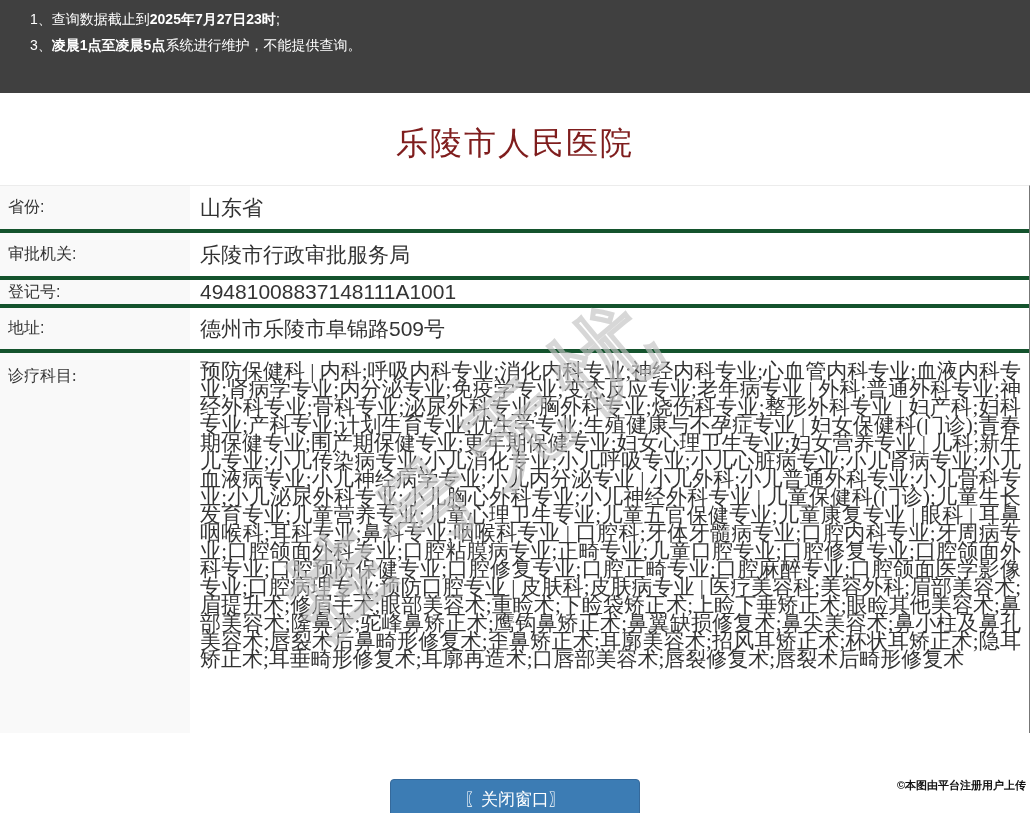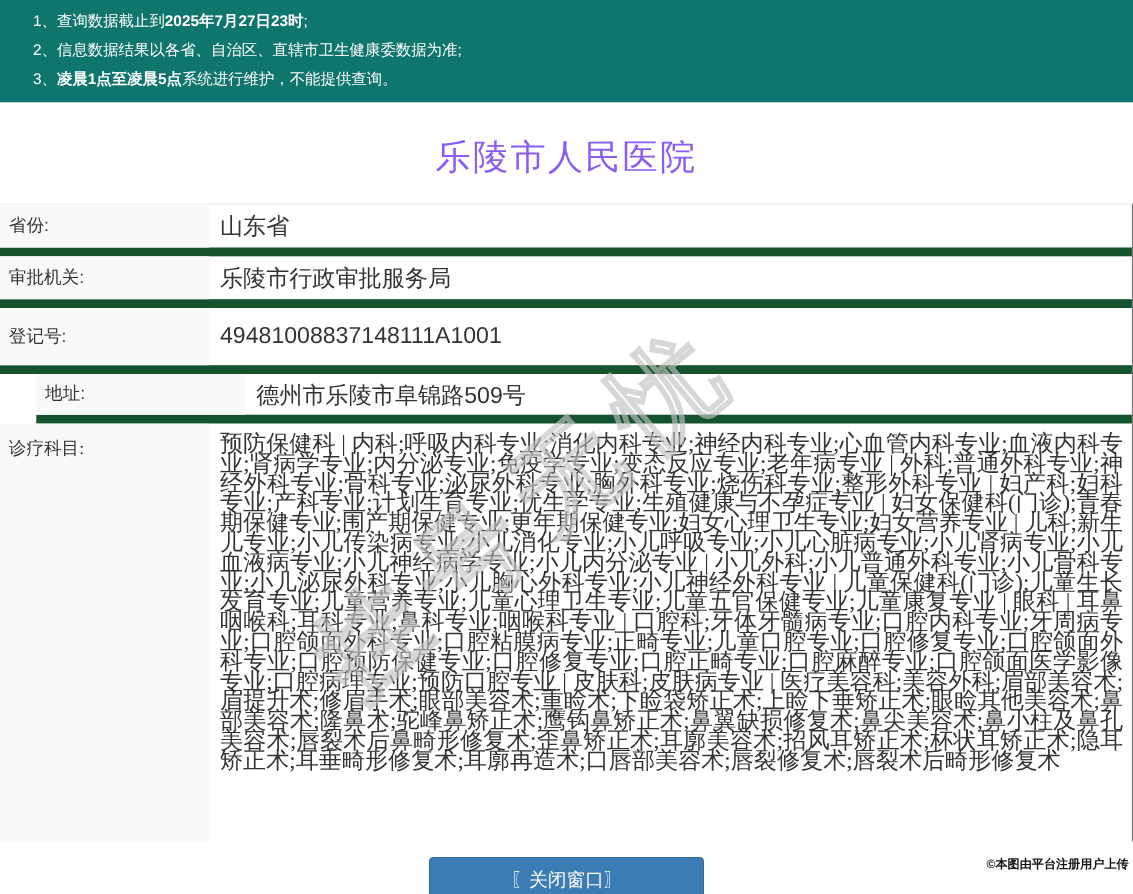--- a/index.html
+++ b/index.html
@@ -9,58 +9,58 @@
     overflow:hidden;
     background:#ffffff;
     font-family:"Liberation Sans","DejaVu Sans",sans-serif;
     color:#333;
   }
 
   
   .notice {
     position:absolute; top:0; left:0;
     width:1030px; height:93px;
-    background:#0f766e;
+    background:#404040;
     color:#ffffff;
     padding-top:6px;
   }
   .notice-line {
     padding-left:30px;
     font-size:14px;
     line-height:26px;
     white-space:nowrap;
   }
   .notice-line b { font-weight:bold; }
 
   
   .page-title {
     position:absolute; top:122px; left:0;
     width:1030px;
     text-align:center;
     font-size:32px;
     letter-spacing:2px;
-    color:#8b5cf6;
+    color:#7f1d1d;
     font-weight:400;
   }
 
   
   .info-table {
     position:absolute; top:185px; left:0;
     width:1030px;
     border-top:1px solid #ececec;
     border-right:1px solid #777;
   }
   .row {
     display:flex;
-    border-bottom:8px solid #14532d;
+    border-bottom:4px solid #14532d;
   }
   .row-h1 { height:47px; }
   .row-h2 { height:47px; }
-  .row-h3 { height:60px;justify-content:space-between; }
-  .row-h4 { height:45px;margin-left:33px; }
+  .row-h3 { height:28px;justify-content:space-between; }
+  .row-h4 { height:45px; }
   .row-last {
     height:380px;
     border-bottom:none;
     overflow:hidden;
     font-family:Liberation Serif, serif;
   }
   .cell-label {
     width:190px;
     background:#f9f9f9;
     padding-left:8px;
@@ -137,21 +137,20 @@
     color:#111;
     text-shadow:-1px 0 #fff, 1px 0 #fff, 0 -1px #fff, 0 1px #fff, 1px 1px #fff, -1px -1px #fff;
     z-index:9;
   }
 </style>
 </head>
 <body>
 
 <div class="notice">
   <div class="notice-line"><span>1、</span><span>查询数据截止到</span><b>2025年7月27日23时</b><span>;</span></div>
-  <div class="notice-line"><span>2、</span><span>信息数据结果以各省、自治区、直辖市卫生健康委数据为准;</span><b></b><span></span></div>
   <div class="notice-line"><span>3、</span><span></span><b>凌晨1点至凌晨5点</b><span>系统进行维护，不能提供查询。</span></div>
 </div>
 
 <div class="page-title">乐陵市人民医院</div>
 
 <div class="info-table">
   <div class="row row-h1">
     <div class="cell-label">省份:</div>
     <div class="cell-value">山东省</div>
   </div>

